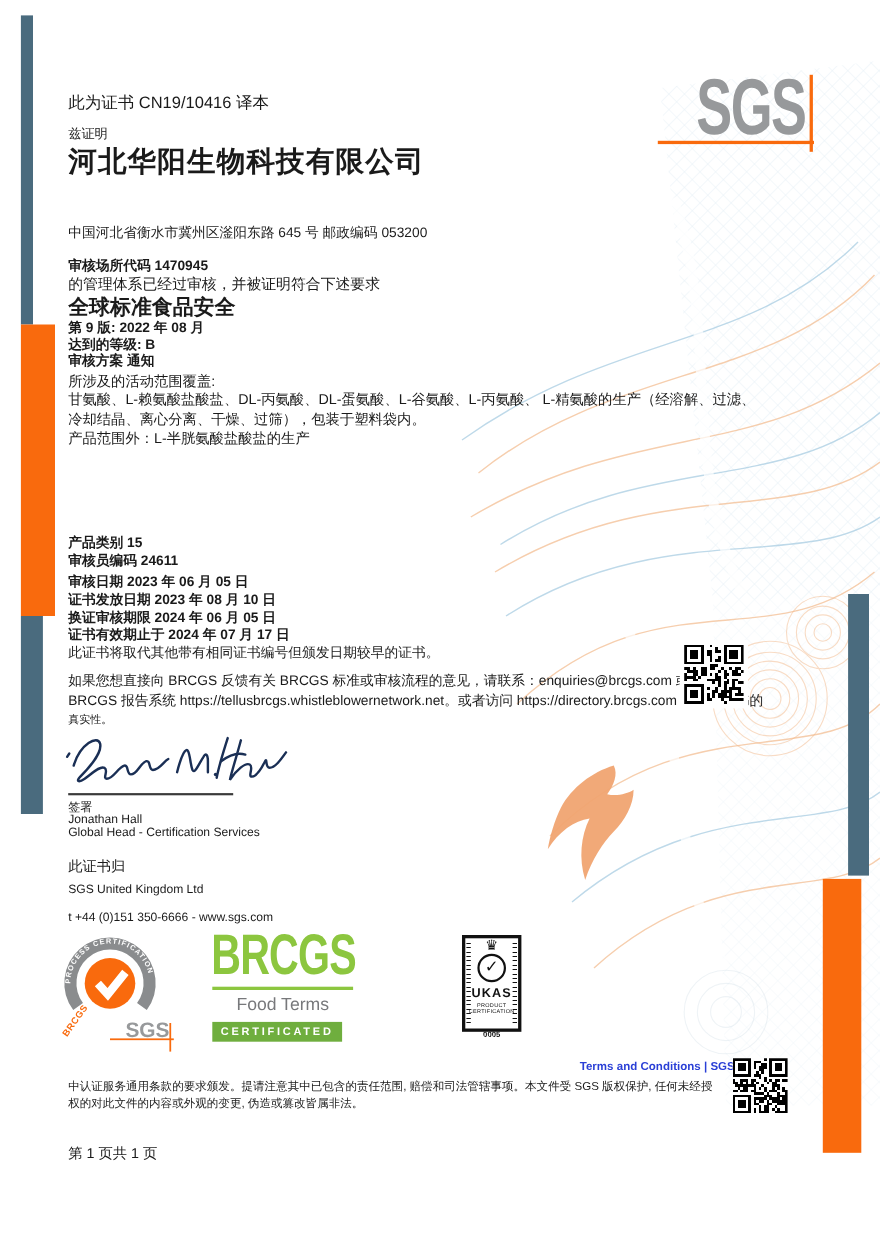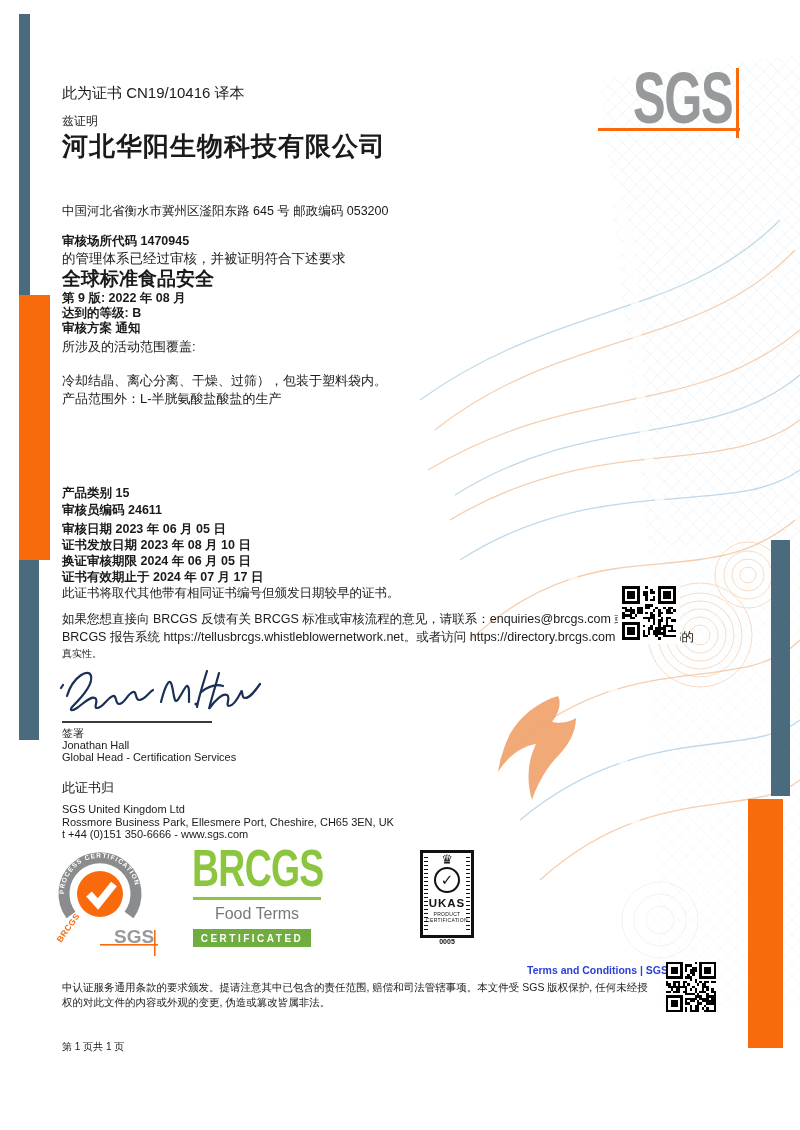--- a/index.html
+++ b/index.html
@@ -88,21 +88,21 @@
       font-weight:bold;letter-spacing:1px;color:#111;}
   .ukas-sub{position:absolute;left:0;top:58px;width:48px;text-align:center;font-size:5px;
       letter-spacing:.3px;color:#111;line-height:6px;}
   .ukas-number{position:absolute;left:0;top:88px;width:54px;text-align:center;font-size:7px;font-weight:bold;color:#111;}
 
   
   .foot-0{left:62px;top:966px;font-size:10.5px;}
   .foot-1{left:62px;top:981px;font-size:10.5px;}
   .foot-2{left:62px;top:996px;font-size:10.5px;}
   .terms-link{left:527px;top:964px;font-size:10.5px;font-weight:bold;color:#2A3FD6;cursor:pointer;}
-  .page-number{left:62px;top:1040px;font-size:10px;}
+  .page-number{left:62px;top:1040px;font-size:13px;}
 
   .bg-svg{position:absolute;left:0;top:0;width:800px;height:1130px;pointer-events:none;}
   .fg{z-index:2;}
 </style>
 </head>
 <body>
 
 <div id="page">
 
   <svg class="bg-svg" viewBox="0 0 800 1130">
@@ -169,20 +169,21 @@
   <div class="abs fg address nowrap">中国河北省衡水市冀州区滏阳东路 645 号 邮政编码 053200</div>
 
   <div class="abs fg site-code nowrap">审核场所代码 1470945</div>
   <div class="abs fg audited nowrap">的管理体系已经过审核，并被证明符合下述要求</div>
   <div class="abs fg standard-name nowrap">全球标准食品安全</div>
   <div class="abs fg issue-line nowrap">第 9 版: 2022 年 08 月</div>
   <div class="abs fg grade-line nowrap">达到的等级: B</div>
   <div class="abs fg programme-line nowrap">审核方案 通知</div>
 
   <div class="abs fg scope-heading nowrap">所涉及的活动范围覆盖:</div>
+  <div class="abs fg scope-l0 nowrap">甘氨酸、L-赖氨酸盐酸盐、DL-丙氨酸、DL-蛋氨酸、L-谷氨酸、L-丙氨酸、 L-精氨酸的生产（经溶解、过滤、</div>
   <div class="abs fg scope-l1 nowrap">冷却结晶、离心分离、干燥、过筛），包装于塑料袋内。</div>
   <div class="abs fg scope-l2 nowrap">产品范围外：L-半胱氨酸盐酸盐的生产</div>
 
   <div class="abs fg codes-0 nowrap">产品类别 15</div>
   <div class="abs fg codes-1 nowrap">审核员编码 24611</div>
   <div class="abs fg dates-0 nowrap">审核日期 2023 年 06 月 05 日</div>
   <div class="abs fg dates-1 nowrap">证书发放日期 2023 年 08 月 10 日</div>
   <div class="abs fg dates-2 nowrap">换证审核期限 2024 年 06 月 05 日</div>
   <div class="abs fg dates-3 nowrap">证书有效期止于 2024 年 07 月 17 日</div>
   <div class="abs fg supersede nowrap">此证书将取代其他带有相同证书编号但颁发日期较早的证书。</div>
@@ -334,21 +335,20 @@
       <path d="M164,11 C160,26 156,38 154,47 C160,38 168,31 172,33 C176,35 170,44 174,44 C178,44 182,38 186,30 C188,26 186,36 190,36 C195,36 200,29 205,22"></path>
     </g>
   </svg>
   <div class="abs fg sig-line"></div>
   <div class="abs fg sig-label nowrap">签署</div>
   <div class="abs fg sig-name nowrap">Jonathan Hall</div>
   <div class="abs fg sig-title nowrap">Global Head - Certification Services</div>
 
   <div class="abs fg owner-heading nowrap">此证书归</div>
   <div class="abs fg owner-company nowrap">SGS United Kingdom Ltd</div>
-  <div class="abs fg owner-address nowrap">Rossmore Business Park, Ellesmere Port, Cheshire, CH65 3EN, UK</div>
   <div class="abs fg owner-contact nowrap">t +44 (0)151 350-6666 - www.sgs.com</div>
 
   <svg class="abs fg sgs-badge" viewBox="0 0 112 114">
     <defs>
         <path id="arcp" d="M17,69 A36,36 0 1 1 75,69"></path>
       </defs>
     <use href="#arcp" fill="none" stroke="#8A8C8E" stroke-width="11"></use>
     <text font-size="6.6" font-weight="bold" fill="#ffffff" letter-spacing="1">
       <textPath href="#arcp" startOffset="14%">PROCESS CERTIFICATION</textPath>
     </text>

